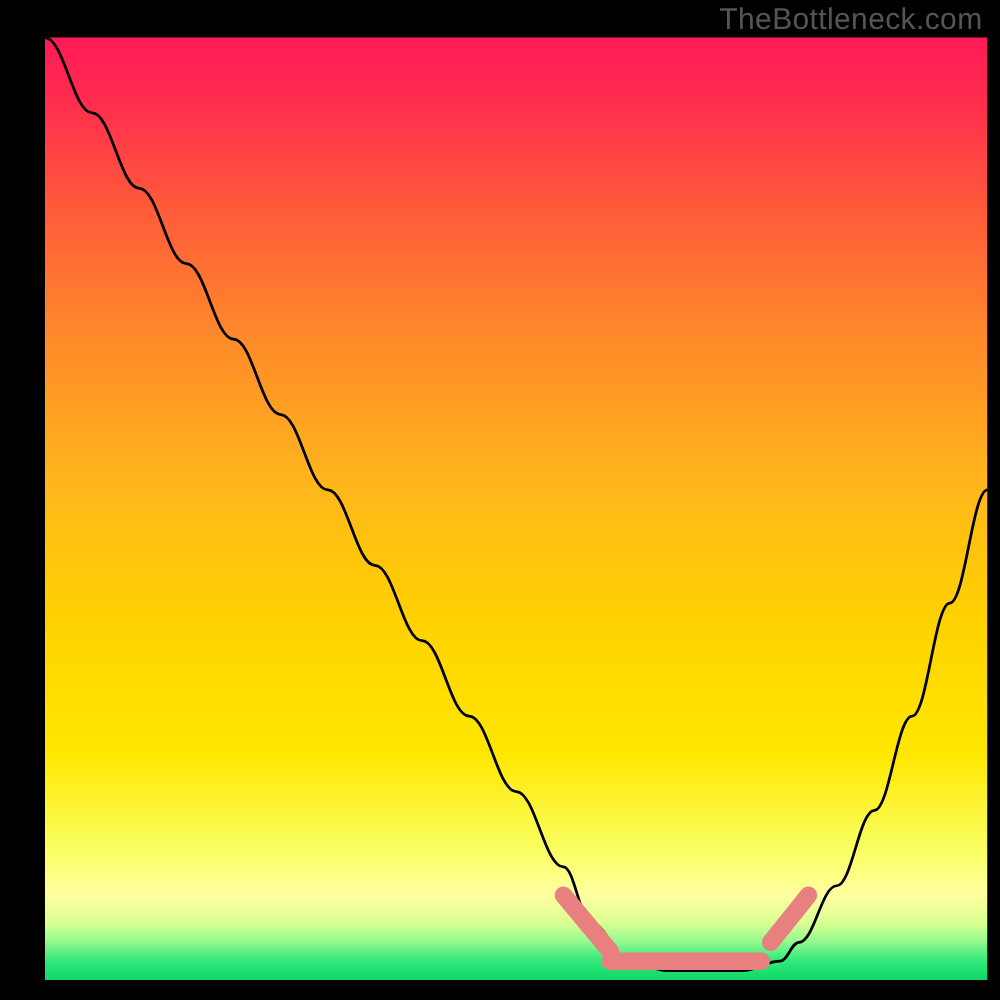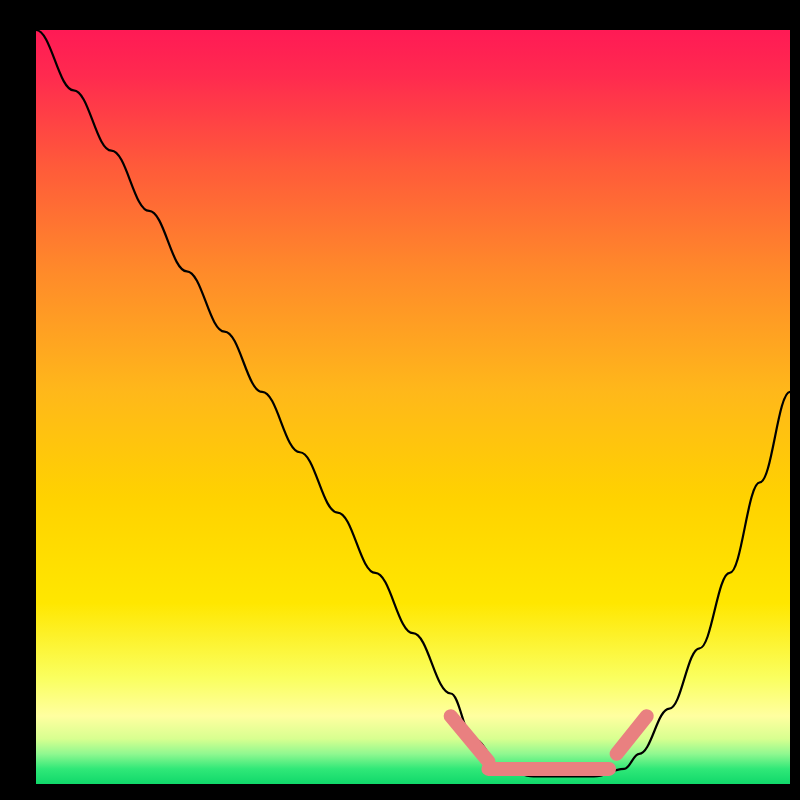--- a/index.html
+++ b/index.html
@@ -4,20 +4,21 @@
 <style>
   *{margin:0;padding:0;box-sizing:border-box}
   html,body{width:800px;height:800px;background:#000;overflow:hidden}
   .wrap{position:relative;width:800px;height:800px}
   .attr{position:absolute;top:4px;right:14px;color:#555;font:24px/1 Arial,Helvetica,sans-serif;letter-spacing:.3px}
   svg{display:block}
 </style>
 </head>
 <body>
 <div class="wrap">
+  <div class="attr">TheBottleneck.com</div>
   <svg id="svg" width="800" height="800" viewBox="0 0 800 800" preserveAspectRatio="none">
       <defs>
         <linearGradient id="bg" x1="0" y1="0" x2="0" y2="1">
           <stop offset="0%" stop-color="#ff1a55"></stop>
           <stop offset="6%" stop-color="#ff2a4f"></stop>
           <stop offset="18%" stop-color="#ff5a3a"></stop>
           <stop offset="32%" stop-color="#ff8a2a"></stop>
           <stop offset="48%" stop-color="#ffb81a"></stop>
           <stop offset="62%" stop-color="#ffd200"></stop>
           <stop offset="76%" stop-color="#ffe700"></stop>

